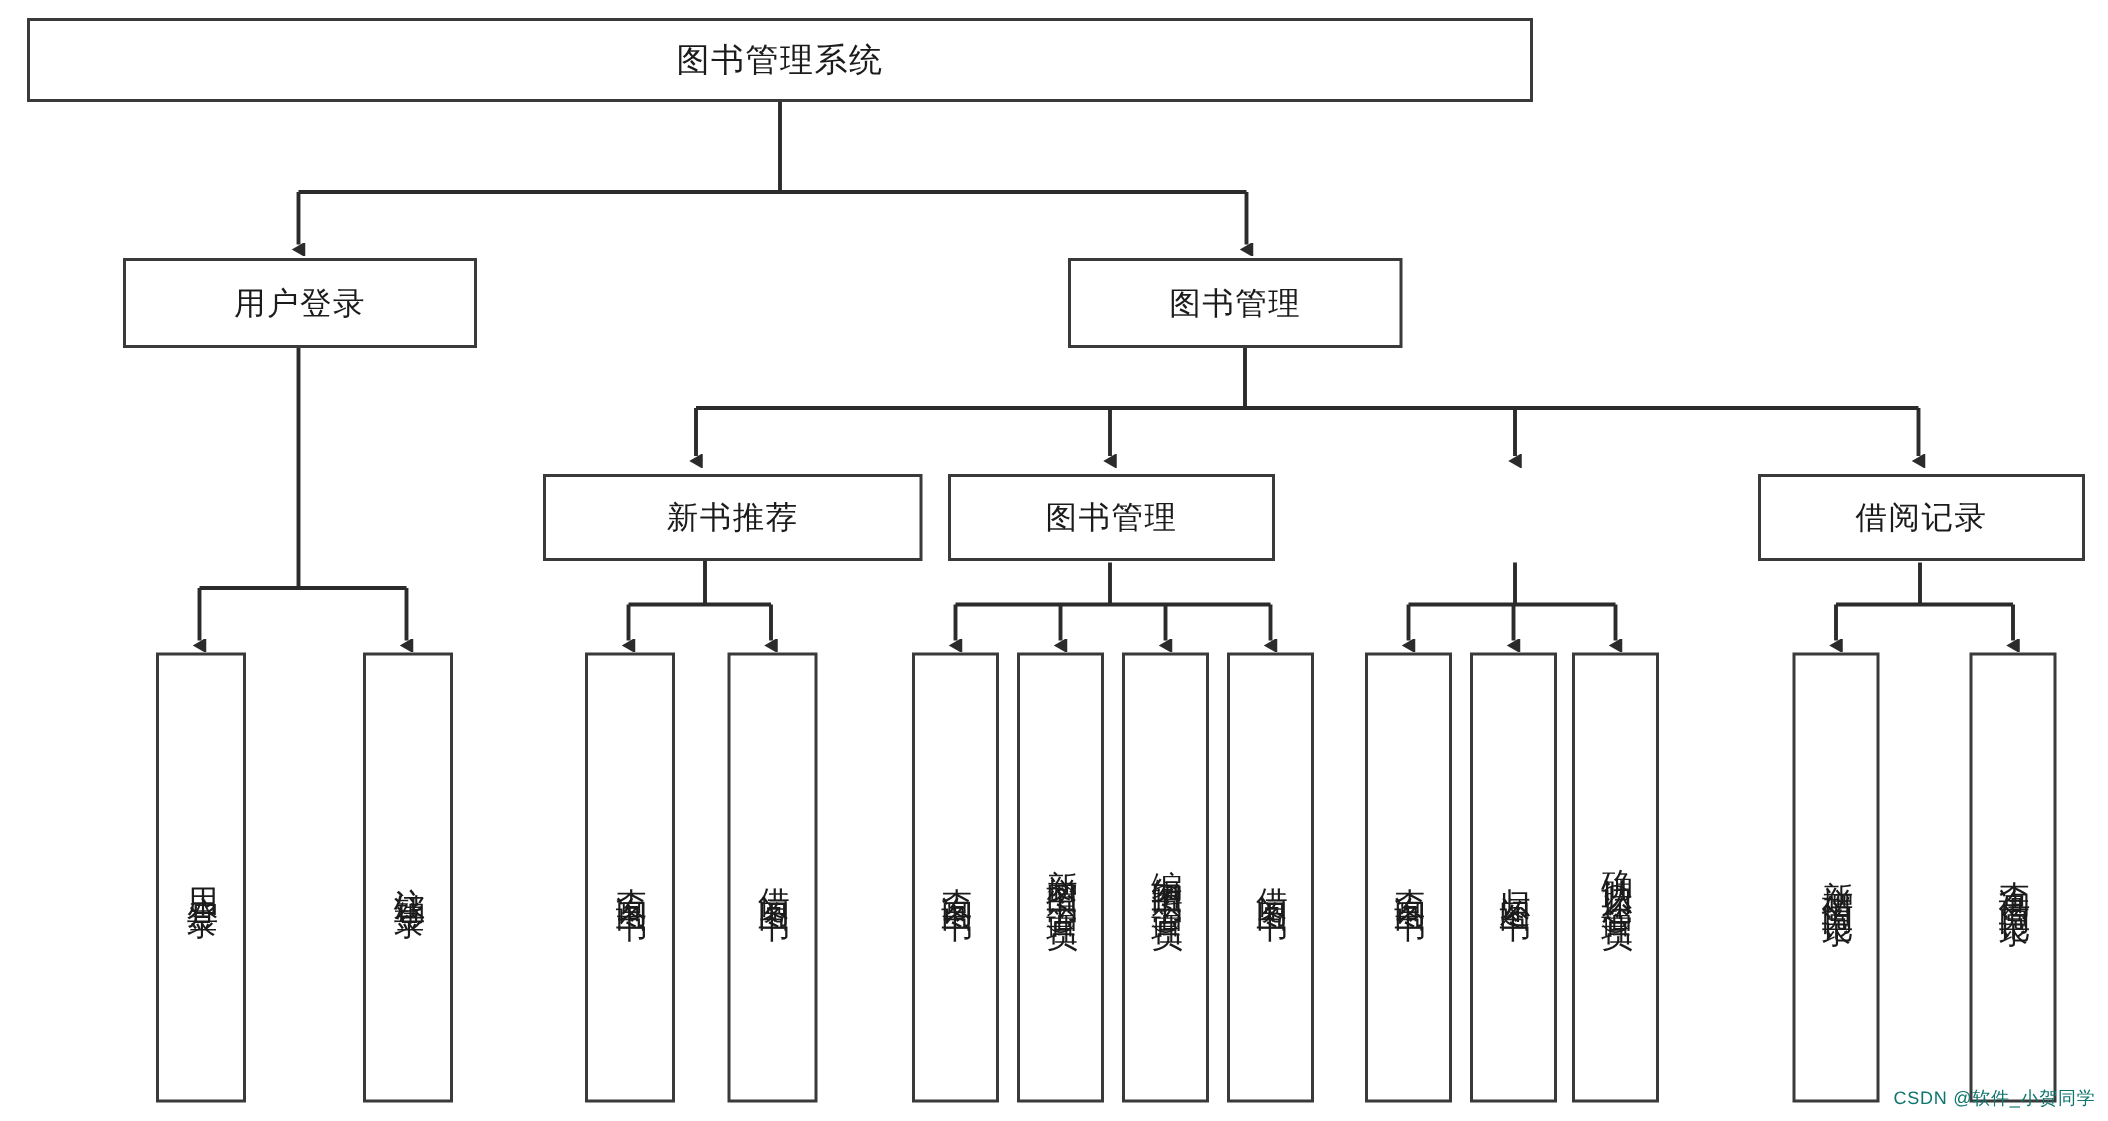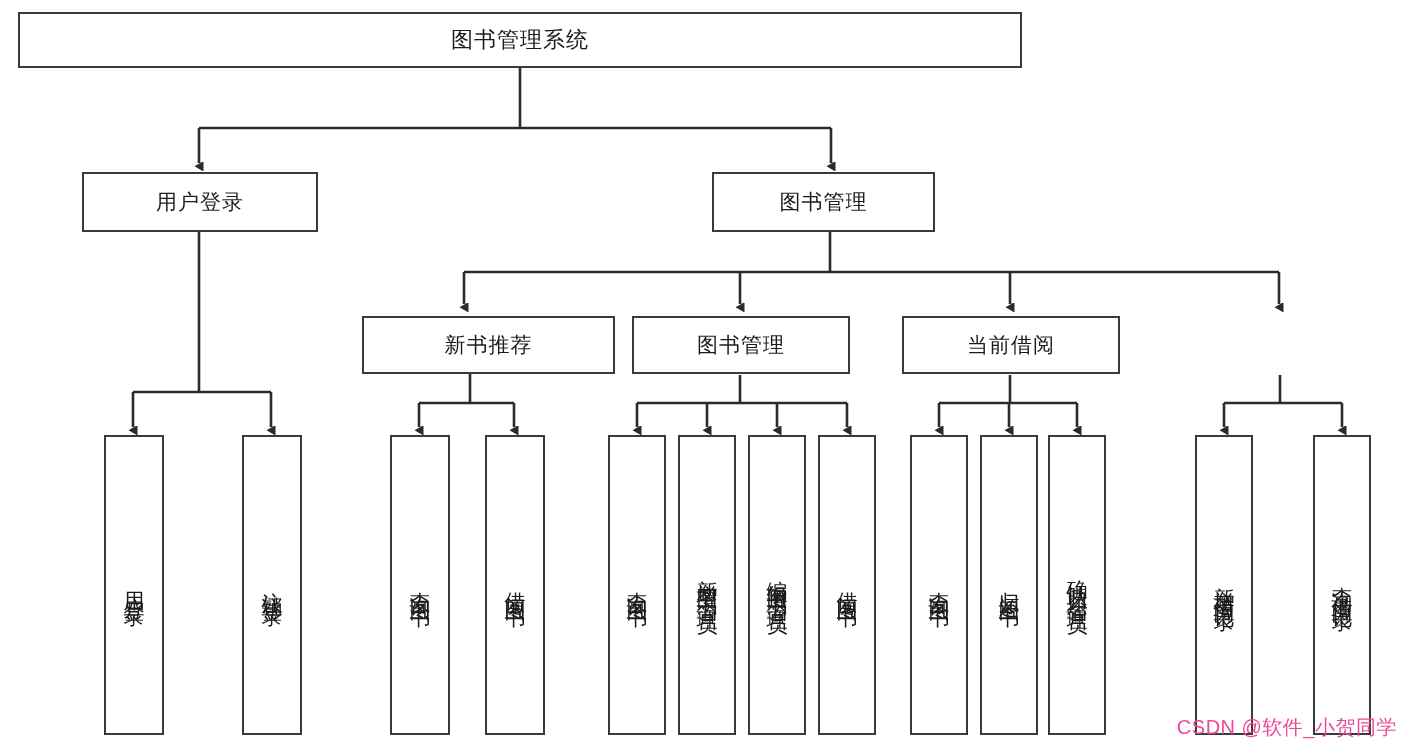--- a/index.html
+++ b/index.html
@@ -54,22 +54,22 @@
     line-height: 1.05;
     letter-spacing: 5px;
     white-space: nowrap;
     text-align: center;
     color: #1b1b1b;
   }
   #watermark {
     position: absolute;
     right: 8px;
     bottom: 6px;
-    font-size: 20px;
-    color: #ec4899;
+    font-size: 12px;
+    color: #0f766e;
     letter-spacing: 0.5px;
     white-space: nowrap;
   }
 </style>
 </head>
 <body>
 
 <div id="diagram-root">
 
   <svg id="edge-layer" viewBox="0 0 1405 747" width="1405" height="747" xmlns="http://www.w3.org/2000/svg">
@@ -132,22 +132,22 @@
   <div class="node" style="left:712px; top:172px; width:223px; height:60px;">
     <span class="node-h">图书管理</span>
   </div>
 
   <div class="node" style="left:362px; top:316px; width:253px; height:58px;">
     <span class="node-h">新书推荐</span>
   </div>
   <div class="node" style="left:632px; top:316px; width:218px; height:58px;">
     <span class="node-h">图书管理</span>
   </div>
-  <div class="node" style="left:902px; top:316px; width:218px; height:58px;">
-    <span class="node-h">当前借阅</span>
+  <div class="node" style="left:1172px; top:316px; width:218px; height:58px;">
+    <span class="node-h">借阅记录</span>
   </div>
 
   <div class="node node-leaf" style="left:104px; top:435px; width:60px; height:300px;">
     <span class="node-v">用户登录</span>
   </div>
   <div class="node node-leaf" style="left:242px; top:435px; width:60px; height:300px;">
     <span class="node-v">注销登录</span>
   </div>
 
   <div class="node node-leaf" style="left:390px; top:435px; width:60px; height:300px;">

